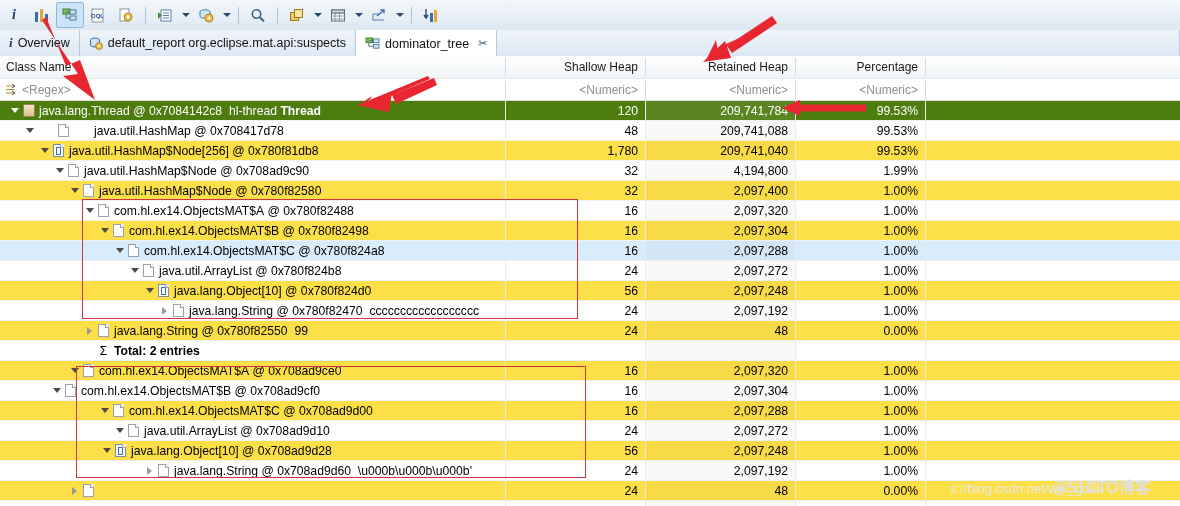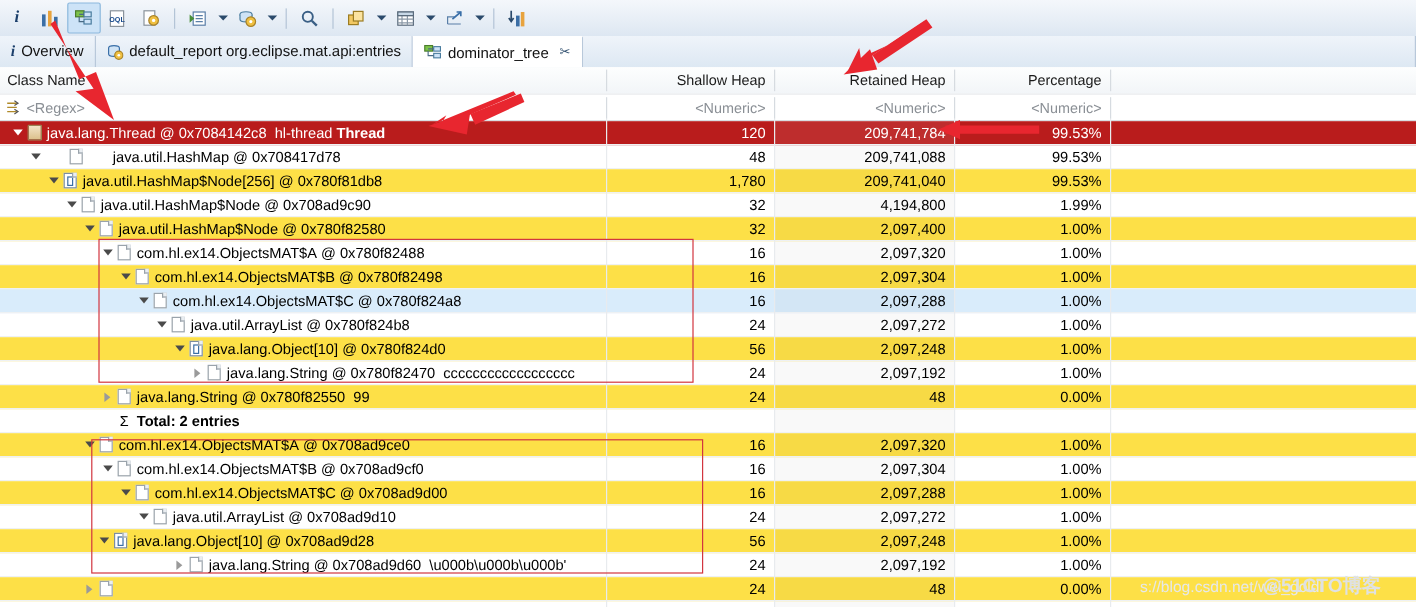--- a/index.html
+++ b/index.html
@@ -70,21 +70,21 @@
 
   .sortmark{
     position:absolute;top:-1px;left:50%;margin-left:-4px;
     width:0;height:0;border-left:4px solid transparent;border-right:4px solid transparent;
     border-top:4px solid #8b9aa8;
   }
 
   .rows{position:relative;width:1180px;}
   .row{position:relative;height:20px;border-bottom:1px solid #eef1f3;box-sizing:border-box;}
   .row.alt{background:#fde047;}
-  .row.sel{background:#b91c1c;}
+  .row.sel{background:#4d7c0f;}
   .row.hl{background:#d9ecfb;}
   .row .stripe{position:absolute;top:0;left:645px;width:150px;height:100%;background:rgba(0,0,0,0.022);}
   .row.sel .stripe{background:rgba(255,255,255,0.08);}
 
   .cname{position:absolute;top:0;left:0;width:505px;height:100%;display:flex;align-items:center;}
   .cname .twisty{width:13px;min-width:13px;display:flex;align-items:center;justify-content:center;}
   .cname .ico{width:15px;min-width:15px;display:flex;align-items:center;justify-content:center;margin-right:3px;}
   .cname .txt{white-space:nowrap;font-size:12.2px;}
   .row.sel .cname .txt{color:#ffffff;}
   .bold{font-weight:bold;}
@@ -271,21 +271,21 @@
       <span>Overview</span>
     </div>
 
     <div class="tab">
       <svg width="14" height="13" viewBox="0 0 14 13">
         <ellipse cx="6" cy="3" rx="4.5" ry="2" fill="#cfe3f5" stroke="#3a6fa8"></ellipse>
         <path d="M1.5 3 v5 a4.5 2 0 0 0 9 0 v-5" fill="#cfe3f5" stroke="#3a6fa8"></path>
         <circle cx="10" cy="9" r="3.4" fill="#f0c040" stroke="#a8832a"></circle>
         <circle cx="10" cy="9" r="1.1" fill="#fff"></circle>
       </svg>
-      <span>default_report  org.eclipse.mat.api:entries</span>
+      <span>default_report  org.eclipse.mat.api:suspects</span>
     </div>
 
     <div class="tab sel">
       <svg width="15" height="14" viewBox="0 0 16 15">
         <rect x="1" y="1" width="7" height="5" fill="#7cc24a" stroke="#4a7c2a"></rect>
         <rect x="9" y="8" width="6" height="4" fill="#cde3f7" stroke="#4a7c9e"></rect>
         <rect x="9" y="2" width="6" height="4" fill="#cde3f7" stroke="#4a7c9e"></rect>
         <path d="M4 6 L4 10 L9 10 M4 4 L9 4" stroke="#4a6b85" fill="none"></path>
       </svg>
       <span>dominator_tree</span>
@@ -531,21 +531,21 @@
               <span class="doc"></span>
             </span>
             <span class="txt">com.hl.ex14.ObjectsMAT$A&nbsp;@&nbsp;0x708ad9ce0</span>
           </div>
           <div class="cell-sh">16</div>
           <div class="cell-rt">2,097,320</div>
           <div class="cell-pc">1.00%</div>
         </div>
         <div class="row">
           <div class="stripe"></div>
-          <div class="cname" style="padding-left:83px;text-align:center;">
+          <div class="cname" style="padding-left:50px;text-align:center;">
             <span class="twisty">
               <i class="chev"></i>
             </span>
             <span class="ico">
               <span class="doc"></span>
             </span>
             <span class="txt">com.hl.ex14.ObjectsMAT$B&nbsp;@&nbsp;0x708ad9cf0</span>
           </div>
           <div class="cell-sh">16</div>
           <div class="cell-rt">2,097,304</div>
@@ -576,21 +576,21 @@
               <span class="doc"></span>
             </span>
             <span class="txt">java.util.ArrayList&nbsp;@&nbsp;0x708ad9d10</span>
           </div>
           <div class="cell-sh">24</div>
           <div class="cell-rt">2,097,272</div>
           <div class="cell-pc">1.00%</div>
         </div>
         <div class="row alt">
           <div class="stripe"></div>
-          <div class="cname" style="padding-left:80px;">
+          <div class="cname" style="padding-left:100px;">
             <span class="twisty">
               <i class="chev"></i>
             </span>
             <span class="ico">
               <span class="doc arr"></span>
             </span>
             <span class="txt">java.lang.Object[10]&nbsp;@&nbsp;0x708ad9d28</span>
           </div>
           <div class="cell-sh">56</div>
           <div class="cell-rt">2,097,248</div>

